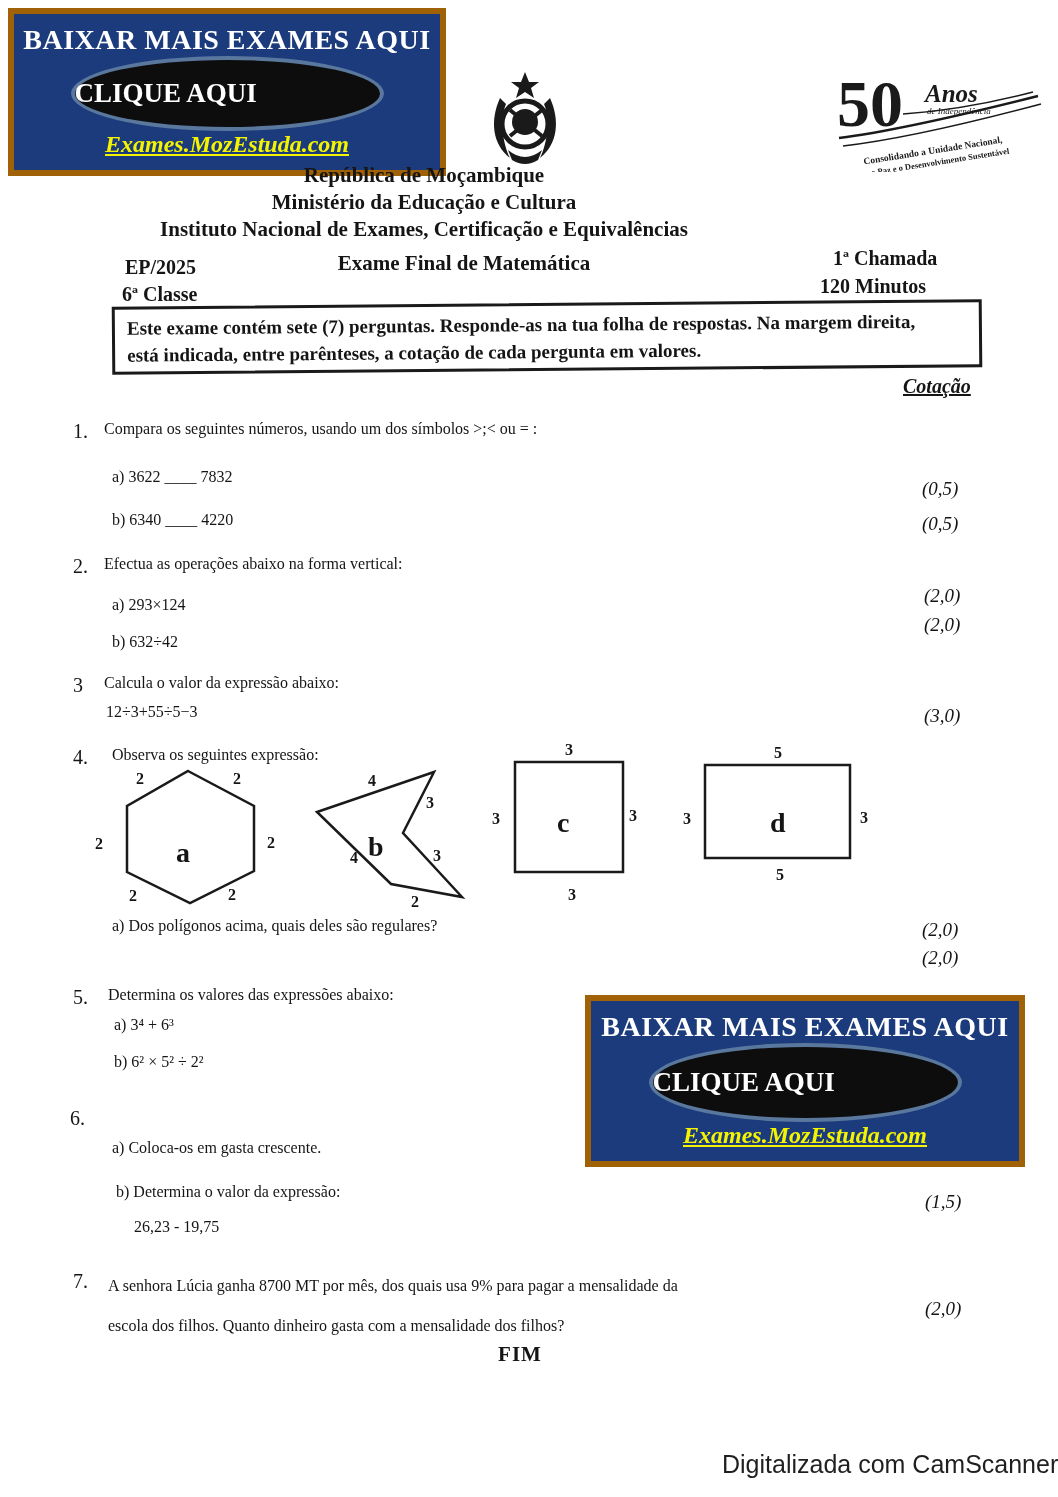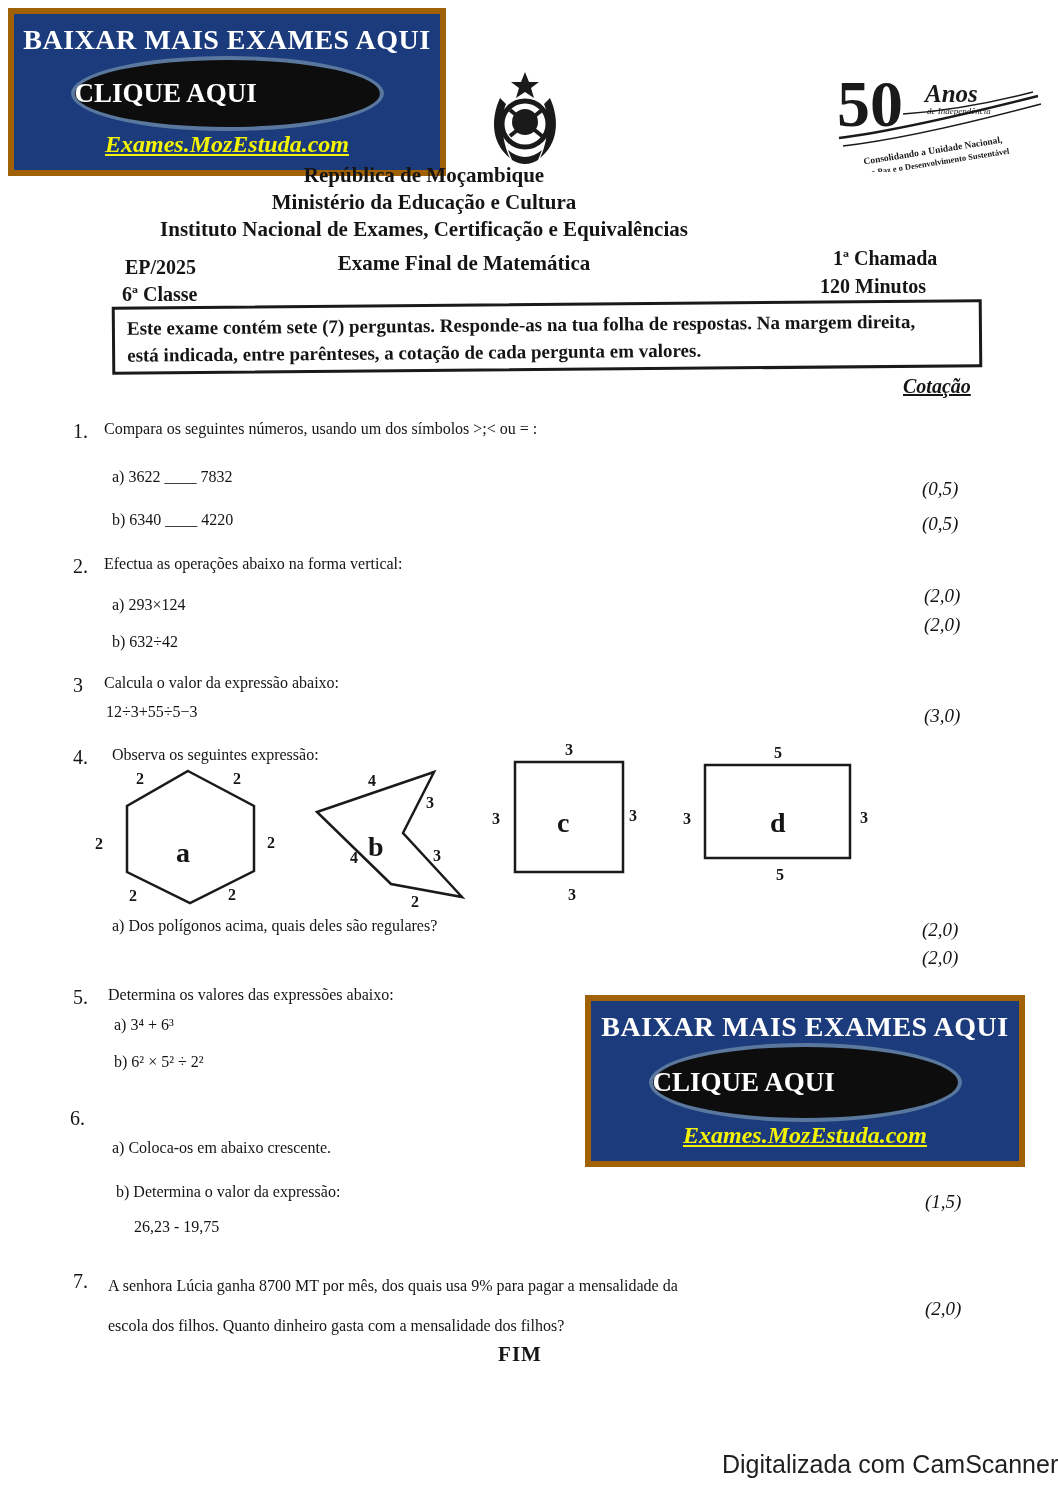--- a/index.html
+++ b/index.html
@@ -186,21 +186,21 @@
 
   <div class="promo" style="left:585px;top:995px;width:440px;height:172px;">
     <div class="promo-title">BAIXAR MAIS EXAMES AQUI</div>
     <div class="promo-ellipse">
       <span>CLIQUE AQUI</span>
     </div>
     <div class="promo-link">Exames.MozEstuda.com</div>
   </div>
 
   <div class="q-num" style="left:70px;top:1107px;">6.</div>
-  <div class="q-text" style="left:112px;top:1139px;">a) Coloca-os em abaixo crescente.</div>
+  <div class="q-text" style="left:112px;top:1139px;">a) Coloca-os em gasta crescente.</div>
   <div class="q-text" style="left:116px;top:1183px;">b) Determina o valor da expressão:</div>
   <div class="score" style="left:925px;top:1191px;">(1,5)</div>
   <div class="q-text" style="left:134px;top:1218px;">26,23 - 19,75</div>
 
   <div class="q-num" style="left:73px;top:1270px;">7.</div>
   <div class="q-text" style="left:108px;top:1277px;">A senhora Lúcia ganha 8700 MT por mês, dos quais usa 9% para pagar a mensalidade da</div>
   <div class="score" style="left:925px;top:1298px;">(2,0)</div>
   <div class="q-text" style="left:108px;top:1317px;">escola dos filhos. Quanto dinheiro gasta com a mensalidade dos filhos?</div>
 
   <div class="fim" style="top:1342px;">FIM</div>

